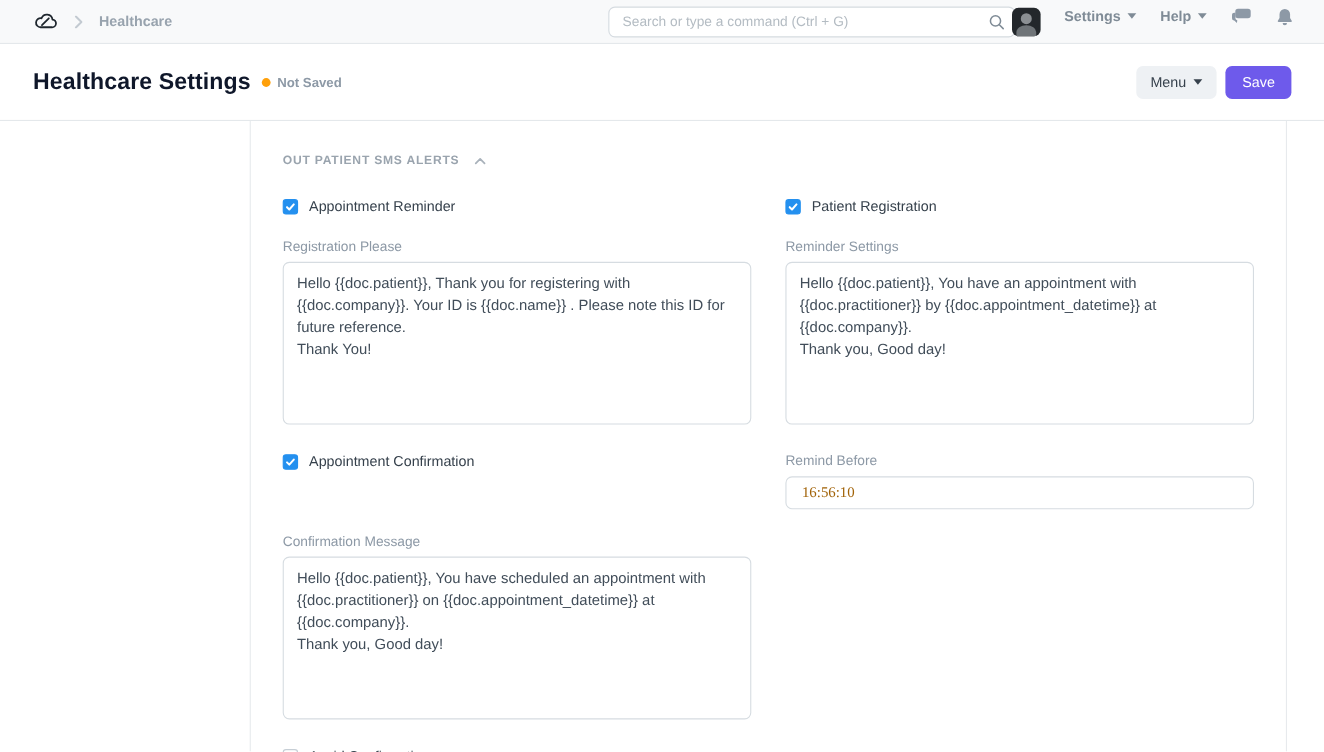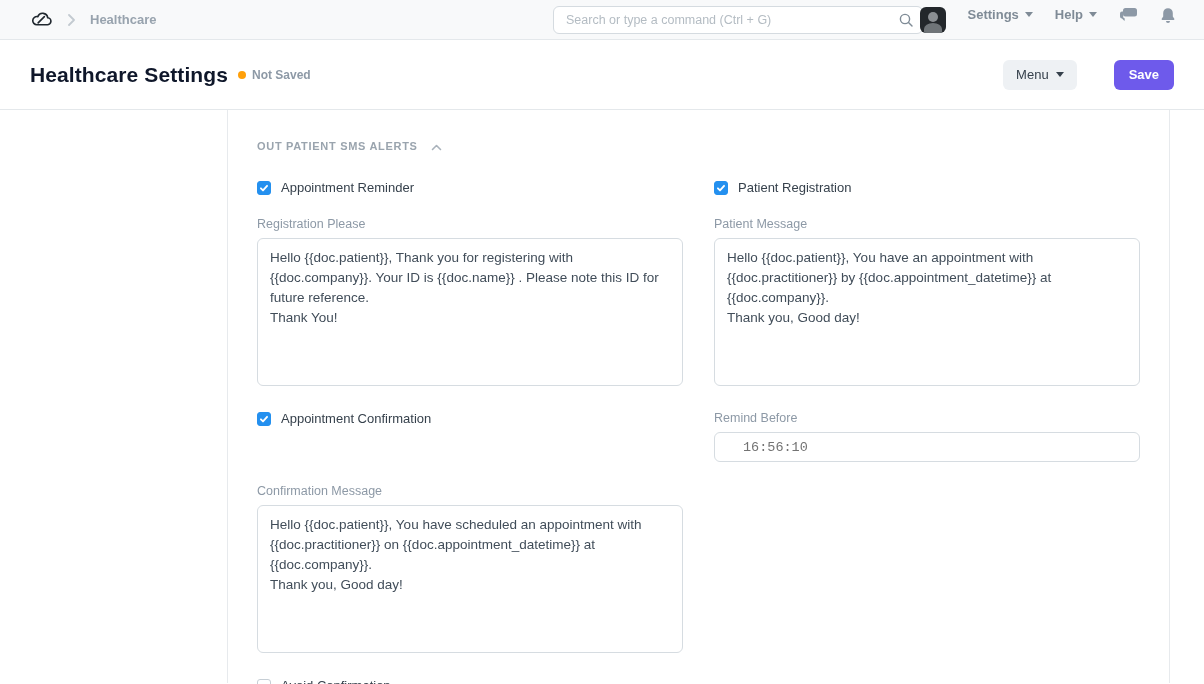--- a/index.html
+++ b/index.html
@@ -68,21 +68,21 @@
   .indicator-dot { width:8px; height:8px; border-radius:50%; background:#ffa00a; }
   .indicator-text { font-size:12px; font-weight:700; color:#8d99a6; }
   .head-actions { display:flex; align-items:center; gap:8px; }
   .btn {
     height:30px; border-radius:6px; border:none; cursor:pointer; font-size:13px;
     font-family:"Liberation Sans","DejaVu Sans",sans-serif;
     display:inline-flex; align-items:center; gap:7px; padding:0 13px;
   }
   .btn-default { background:#eef1f4; color:#36414c; font-weight:500; }
   .btn-default .caret-down { border-top-color:#36414c; }
-  .btn-primary { background:#6e5aeb; color:#ffffff; font-weight:700; padding:0 15px;margin-left:29px; }
+  .btn-primary { background:#6e5aeb; color:#ffffff; font-weight:400; padding:0 15px; }
 
   
   .layout-main { background:#fff; height:573px; }
   .form-container {
     margin-left:227px; margin-right:34px; height:100%;
     border-left:1px solid #e7eaed; border-right:1px solid #e7eaed;
     padding:27px 29px 30px 29px;
   }
   .section-head { display:flex; align-items:center; gap:13px; cursor:pointer; }
   .section-title {
@@ -106,22 +106,22 @@
   .field-label { font-size:12.5px; color:#8d99a6; margin:22px 0 7px; }
   .msg-textarea {
     width:100%; height:148px; border:1px solid #d6dce1; border-radius:6px;
     padding:9px 12px; font-size:13.5px; line-height:20px; color:#414d59;
     font-family:"Liberation Sans","DejaVu Sans",sans-serif; resize:none; outline:none;
     background:#fff;
   }
   .row-2 { margin-top:21px; }
   .time-input {
     width:100%; height:30px; border:1px solid #d6dce1; border-radius:6px;
-    padding:0 28px; font-size:13.5px; color:#737373; background:#fff; outline:none;
-    font-family:Liberation Mono, monospace;
+    padding:0 14px; font-size:13.5px; color:#a16207; background:#fff; outline:none;
+    font-family:Liberation Serif, serif;
   }
   .right-col-offset .field-label { margin-top:0; }
   .avoid-row { margin-top:21px; }
 </style>
 </head>
 <body>
 
 <div class="navbar">
   <div class="nav-left">
     <button class="logo-btn">
@@ -226,21 +226,21 @@
           <span class="check-label">Patient Registration</span>
         </label>
       </div>
 
       <div class="cell">
         <div class="field-label">Registration Please</div>
         <textarea class="msg-textarea" style="">Hello {{doc.patient}}, Thank you for registering with {{doc.company}}. Your ID is {{doc.name}} . Please note this ID for future reference.
 Thank You!</textarea>
       </div>
       <div class="cell">
-        <div class="field-label">Patient Message</div>
+        <div class="field-label">Reminder Settings</div>
         <textarea class="msg-textarea" style="">Hello {{doc.patient}}, You have an appointment with {{doc.practitioner}} by {{doc.appointment_datetime}} at {{doc.company}}.
 Thank you, Good day!</textarea>
       </div>
 
       <div class="cell row-2">
         <label class="check-row">
           <span class="cb" data-checked="true">
             <svg width="10" height="10" viewBox="0 0 12 12" fill="none" stroke="#ffffff" stroke-width="2.2" stroke-linecap="round" stroke-linejoin="round">
                 <path d="M2.3 6.4 L4.8 8.9 L9.7 3.4"></path>
               </svg>

